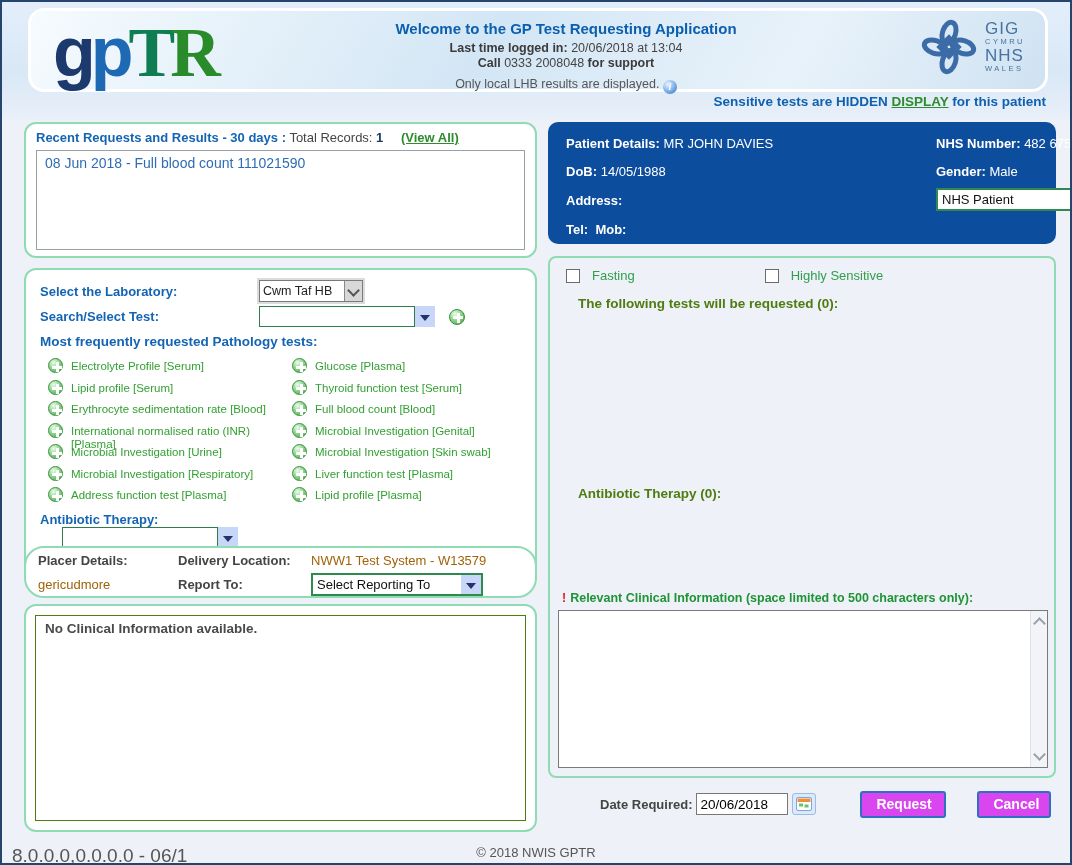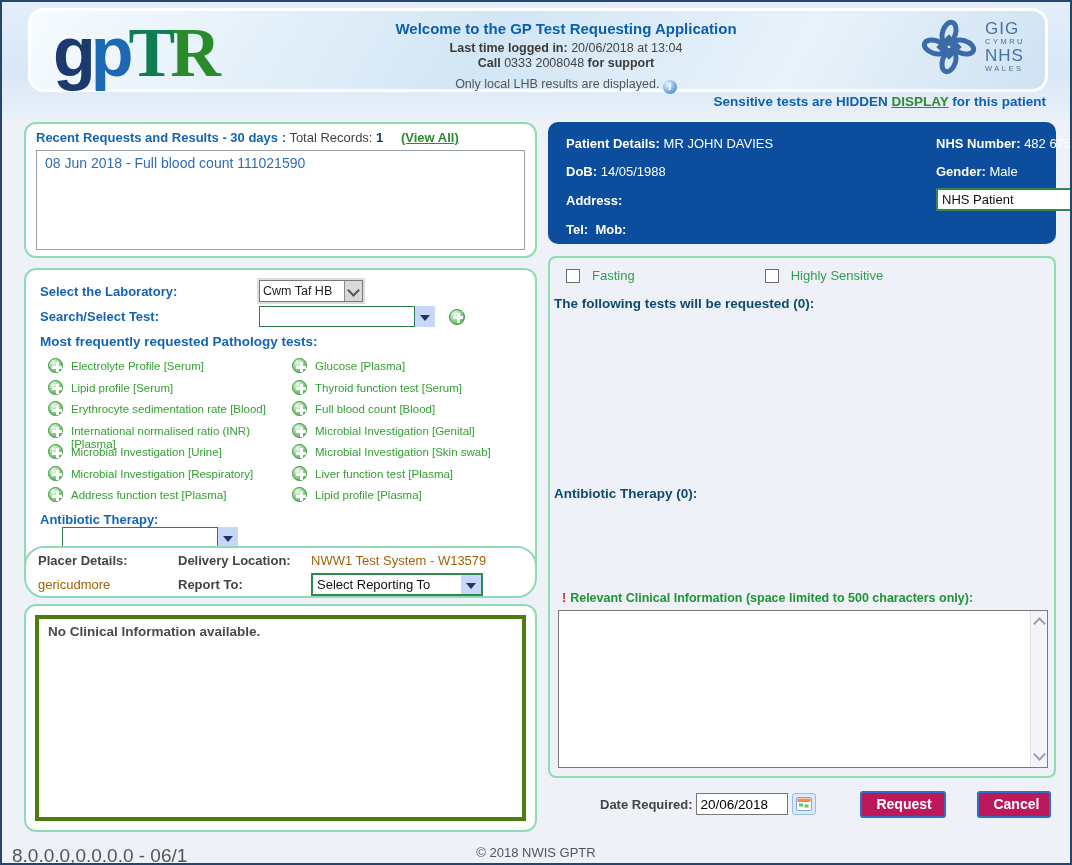--- a/index.html
+++ b/index.html
@@ -97,50 +97,50 @@
   .panel-placer { left:22px; top:544px; width:513px; height:52px; padding:5px 0 0 12px; font-size:13px;border-radius:20px; }
   .placer-grid { position:relative; height:100%; }
   .pl-item { position:absolute; white-space:nowrap; color:#a16207; }
   .pl-item.b { color:#444; font-weight:bold; }
   .report-select { position:absolute; left:273px; top:20px; width:172px; height:23px;
     display:flex; border:2px solid #2f8a4f; background:#fff; cursor:pointer; }
   .report-select .sel-text { flex:1; color:#111; font-size:13px; padding:2px 4px; white-space:nowrap; }
 
   
   .panel-clin { left:22px; top:602px; width:513px; height:228px; padding:9px; }
-  .clin-box { width:100%; height:100%; border:4px solid #4d7c0f; background:#fff; padding:5px 9px; }
+  .clin-box { width:100%; height:100%; border:1px solid #4d7c0f; background:#fff; padding:5px 9px; }
   .clin-text { color:#4a4a4a; font-weight:bold; font-size:13.5px; }
 
   
   .panel-request { position:absolute; left:546px; top:254px; width:508px; height:522px;
     border:2px solid #8fdcb4; border-radius:8px; background:transparent; }
   .chk-row { position:absolute; top:10px; left:16px; right:0; display:flex; align-items:center; }
   .checkbox { width:14px; height:14px; border:1px solid #6b6b6b; background:#fff; cursor:pointer; flex:none; }
   .chk-label { color:#2f9e4f; font-size:13px; margin-left:12px; }
   .chk-hs { margin-left:130px; }
-  .green-head { position:absolute; left:4px; color:#0c4a6e; font-weight:bold; font-size:13.5px; }
+  .green-head { position:absolute; left:28px; color:#4d7c0f; font-weight:bold; font-size:13.5px; }
   .gh-tests { top:38px; } .gh-anti { top:228px; }
   .clin-req-label { position:absolute; left:12px; top:333px; font-size:12.5px; font-weight:bold; color:#1f9436; }
   .clin-req-label .bang { color:#e02020; margin-right:4px; }
   .ta-wrap { position:absolute; left:8px; top:352px; width:490px; height:158px;
     border:1px solid #7a7a7a; background:#fff; display:flex; }
   .ta-wrap textarea { flex:1; border:none; resize:none; outline:none; font-family:"Liberation Sans",sans-serif; font-size:13px; padding:4px; }
   .fake-scrollbar { width:17px; background:#f3f4f7; border-left:1px solid #e0e2e8;
     display:flex; flex-direction:column; justify-content:space-between; align-items:center; padding:8px 0; }
   .sb-chev { width:9px; height:9px; border-right:2px solid #9aa0ab; border-bottom:2px solid #9aa0ab; cursor:pointer; }
   .sb-up { transform:rotate(-135deg); } .sb-down { transform:rotate(45deg); }
 
   
   .action-row { position:absolute; left:546px; top:786px; width:520px; height:32px;
     display:flex; align-items:center; }
   .date-label { color:#444; font-weight:bold; font-size:13px; margin-left:52px; }
   .date-input { width:92px; height:22px; border:1px solid #777; font-size:13.5px; padding:0 3px; margin-left:4px; outline:none; }
   .cal-btn { width:24px; height:22px; margin-left:4px; background:#dce9fb; border:1px solid #9dbce4;
     border-radius:3px; display:flex; align-items:center; justify-content:center; cursor:pointer; }
-  .btn { height:27px; background:#be185d; border:2px solid #2f6fc2; border-radius:3px;
+  .btn { height:27px; background:#d946ef; border:2px solid #2f6fc2; border-radius:3px;
     color:#fff; font-weight:bold; font-size:14px; font-family:"Liberation Sans",sans-serif;
     padding:0 14px; cursor:pointer; }
   .btn-request { margin-left:44px; width:86px; }
   .btn-cancel { margin-left:31px; width:74px; }
 
   
   .footer-version { position:absolute; left:10px; top:843px; color:#555; font-size:19px; }
   .footer-copy { position:absolute; left:0; top:843px; width:100%; text-align:center; color:#555; font-size:13px; }
 </style>
 </head>

